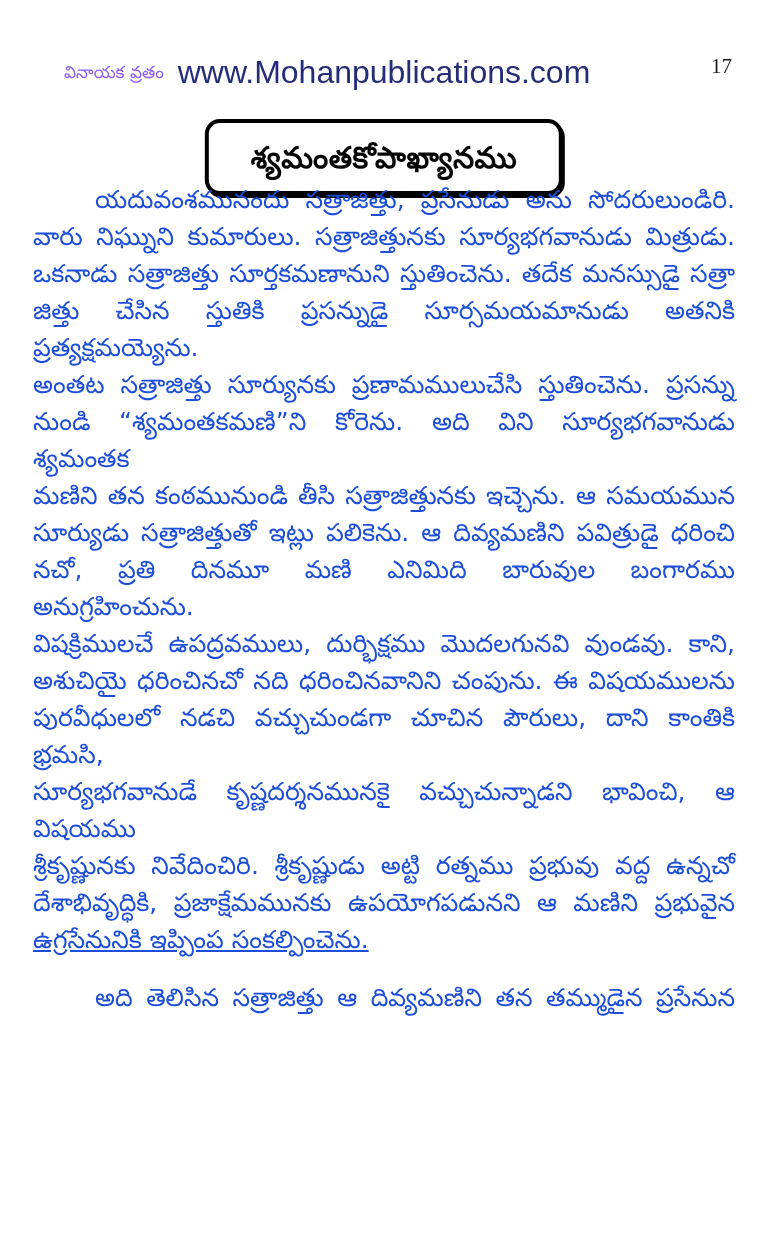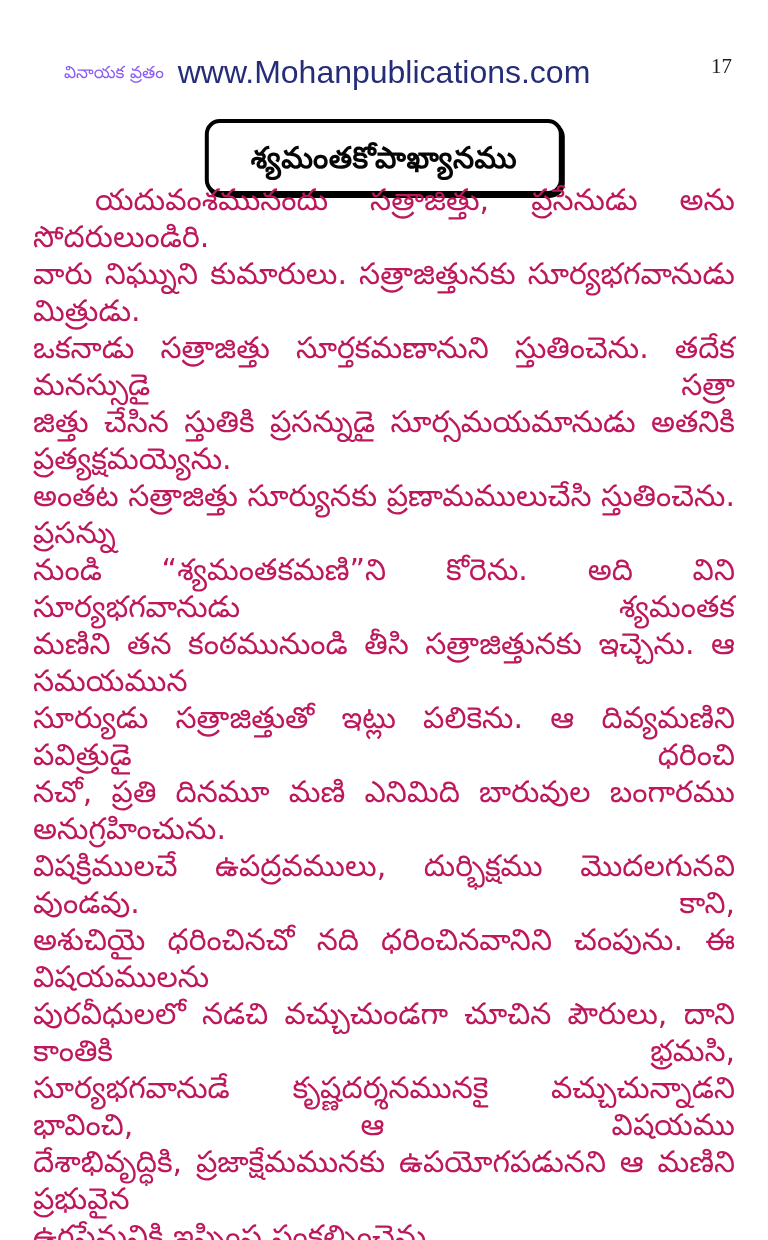--- a/index.html
+++ b/index.html
@@ -48,23 +48,23 @@
   .title-box .title-text {
     font-size: 30px;
     font-weight: bold;
     color: #050505;
     letter-spacing: 0.5px;
   }
 
   
   .body { position: absolute; top: 181px; left: 33px; width: 702px; }
   .body-line {
-    font-size: 30px;
+    font-size: 25px;
     line-height: 37px;
-    color: #be185d;
+    color: #1d4ed8;
     text-align: justify;
     text-align-last: justify;
     white-space: normal;
   }
   .body-line.plast { text-align-last: left; text-decoration: underline; }
   .body-line.first { text-indent: 62px; }
   .para2 { margin-top: 21px; }
 </style>
 </head>
 <body>
@@ -89,20 +89,21 @@
         <div class="body-line">జిత్తు చేసిన స్తుతికి ప్రసన్నుడై సూర్సమయమానుడు అతనికి ప్రత్యక్షమయ్యెను.</div>
         <div class="body-line">అంతట సత్రాజిత్తు సూర్యునకు ప్రణామములుచేసి స్తుతించెను. ప్రసన్ను</div>
         <div class="body-line">నుండి “శ్యమంతకమణి”ని కోరెను. అది విని సూర్యభగవానుడు శ్యమంతక</div>
         <div class="body-line">మణిని తన కంఠమునుండి తీసి సత్రాజిత్తునకు ఇచ్చెను. ఆ సమయమున</div>
         <div class="body-line">సూర్యుడు సత్రాజిత్తుతో ఇట్లు పలికెను. ఆ దివ్యమణిని పవిత్రుడై ధరించి</div>
         <div class="body-line">నచో, ప్రతి దినమూ మణి ఎనిమిది బారువుల బంగారము అనుగ్రహించును.</div>
         <div class="body-line">విషక్రిములచే ఉపద్రవములు, దుర్భిక్షము మొదలగునవి వుండవు. కాని,</div>
         <div class="body-line">అశుచియై ధరించినచో నది ధరించినవానిని చంపును. ఈ విషయములను</div>
         <div class="body-line">పురవీధులలో నడచి వచ్చుచుండగా చూచిన పౌరులు, దాని కాంతికి భ్రమసి,</div>
         <div class="body-line">సూర్యభగవానుడే కృష్ణదర్శనమునకై వచ్చుచున్నాడని భావించి, ఆ విషయము</div>
+        <div class="body-line">శ్రీకృష్ణునకు నివేదించిరి. శ్రీకృష్ణుడు అట్టి రత్నము ప్రభువు వద్ద ఉన్నచో</div>
         <div class="body-line">దేశాభివృద్ధికి, ప్రజాక్షేమమునకు ఉపయోగపడునని ఆ మణిని ప్రభువైన</div>
         <div class="body-line plast">ఉగ్రసేనునికి ఇప్పింప సంకల్పించెను.</div>
       </div>
     <div class="para para2">
         <div class="body-line first">అది తెలిసిన సత్రాజిత్తు ఆ దివ్యమణిని తన తమ్ముడైన ప్రసేనున</div>
       </div>
   </div>
 
 </div>
 

